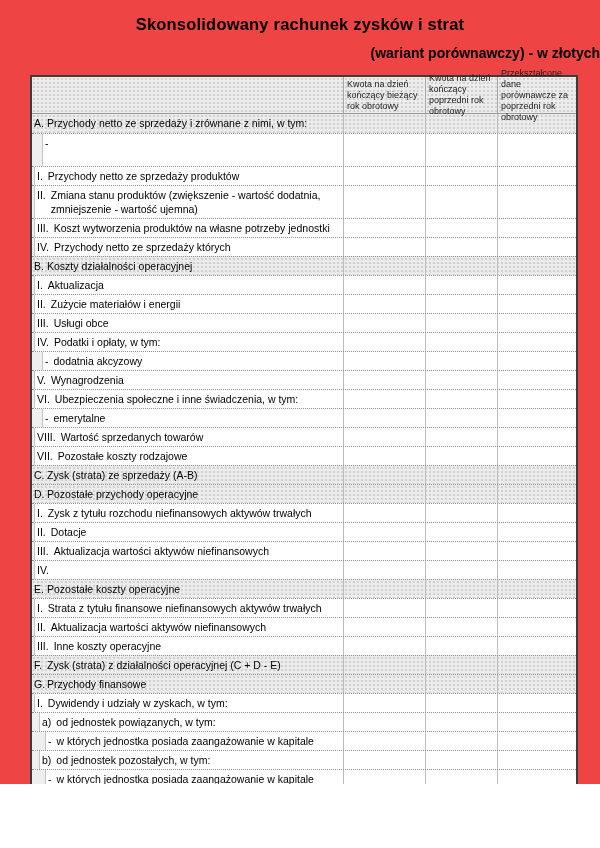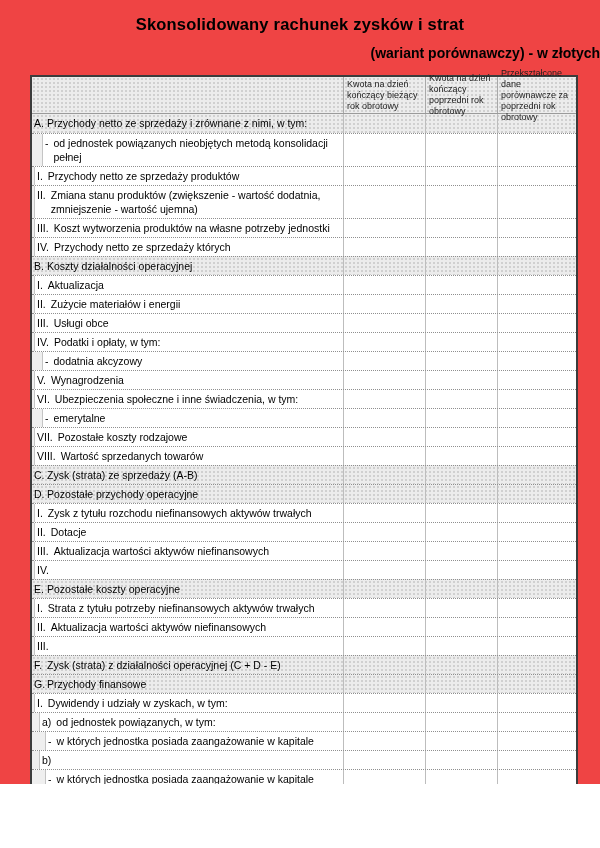--- a/index.html
+++ b/index.html
@@ -112,21 +112,20 @@
             <span class="labeltext">Przychody netto ze sprzedaży i zrównane z nimi, w tym:</span>
           </div>
           <div class="vcell v1"></div>
           <div class="vcell v2"></div>
           <div class="vcell v3"></div>
         </div>
         <div class="row two">
           <div class="indent" style="width: 11px;"></div>
           <div class="labelcell">
             <span class="marker">-</span>
-            <span class="labeltext">od jednostek powiązanych nieobjętych metodą konsolidacji pełnej</span>
           </div>
           <div class="vcell v1"></div>
           <div class="vcell v2"></div>
           <div class="vcell v3"></div>
         </div>
         <div class="row">
           <div class="indent" style="width: 3px;"></div>
           <div class="labelcell">
             <span class="marker">I.</span>
             <span class="labeltext">Przychody netto ze sprzedaży produktów</span>
@@ -250,37 +249,37 @@
             <span class="marker">-</span>
             <span class="labeltext">emerytalne</span>
           </div>
           <div class="vcell v1"></div>
           <div class="vcell v2"></div>
           <div class="vcell v3"></div>
         </div>
         <div class="row">
           <div class="indent" style="width: 3px;"></div>
           <div class="labelcell">
+            <span class="marker">VIII.</span>
+            <span class="labeltext">Wartość sprzedanych towarów</span>
+          </div>
+          <div class="vcell v1"></div>
+          <div class="vcell v2"></div>
+          <div class="vcell v3"></div>
+        </div>
+        <div class="row">
+          <div class="indent" style="width: 3px;"></div>
+          <div class="labelcell">
             <span class="marker">VII.</span>
             <span class="labeltext">Pozostałe koszty rodzajowe</span>
           </div>
           <div class="vcell v1"></div>
           <div class="vcell v2"></div>
           <div class="vcell v3"></div>
         </div>
-        <div class="row">
-          <div class="indent" style="width: 3px;"></div>
-          <div class="labelcell">
-            <span class="marker">VIII.</span>
-            <span class="labeltext">Wartość sprzedanych towarów</span>
-          </div>
-          <div class="vcell v1"></div>
-          <div class="vcell v2"></div>
-          <div class="vcell v3"></div>
-        </div>
         <div class="row section lvl0">
           <div class="labelcell">
             <span class="marker">C.</span>
             <span class="labeltext">Zysk (strata) ze sprzedaży (A-B)</span>
           </div>
           <div class="vcell v1"></div>
           <div class="vcell v2"></div>
           <div class="vcell v3"></div>
         </div>
         <div class="row section lvl0">
@@ -337,40 +336,41 @@
             <span class="labeltext">Pozostałe koszty operacyjne</span>
           </div>
           <div class="vcell v1"></div>
           <div class="vcell v2"></div>
           <div class="vcell v3"></div>
         </div>
         <div class="row">
           <div class="indent" style="width: 3px;"></div>
           <div class="labelcell">
             <span class="marker">I.</span>
-            <span class="labeltext">Strata z tytułu potrzeby niefinansowych aktywów trwałych</span>
+            <span class="labeltext">Strata z tytułu finansowe niefinansowych aktywów trwałych</span>
           </div>
           <div class="vcell v1"></div>
           <div class="vcell v2"></div>
           <div class="vcell v3"></div>
         </div>
         <div class="row">
           <div class="indent" style="width: 3px;"></div>
           <div class="labelcell">
             <span class="marker">II.</span>
             <span class="labeltext">Aktualizacja wartości aktywów niefinansowych</span>
           </div>
           <div class="vcell v1"></div>
           <div class="vcell v2"></div>
           <div class="vcell v3"></div>
         </div>
         <div class="row">
           <div class="indent" style="width: 3px;"></div>
           <div class="labelcell">
             <span class="marker">III.</span>
+            <span class="labeltext">Inne koszty operacyjne</span>
           </div>
           <div class="vcell v1"></div>
           <div class="vcell v2"></div>
           <div class="vcell v3"></div>
         </div>
         <div class="row section lvl0">
           <div class="labelcell">
             <span class="marker">F.</span>
             <span class="labeltext">Zysk (strata) z działalności operacyjnej (C + D - E)</span>
           </div>
@@ -414,20 +414,21 @@
             <span class="labeltext">w których jednostka posiada zaangażowanie w kapitale</span>
           </div>
           <div class="vcell v1"></div>
           <div class="vcell v2"></div>
           <div class="vcell v3"></div>
         </div>
         <div class="row">
           <div class="indent" style="width: 8px;"></div>
           <div class="labelcell">
             <span class="marker">b)</span>
+            <span class="labeltext">od jednostek pozostałych, w tym:</span>
           </div>
           <div class="vcell v1"></div>
           <div class="vcell v2"></div>
           <div class="vcell v3"></div>
         </div>
         <div class="row">
           <div class="indent" style="width: 14px;"></div>
           <div class="labelcell">
             <span class="marker">-</span>
             <span class="labeltext">w których jednostka posiada zaangażowanie w kapitale</span>

